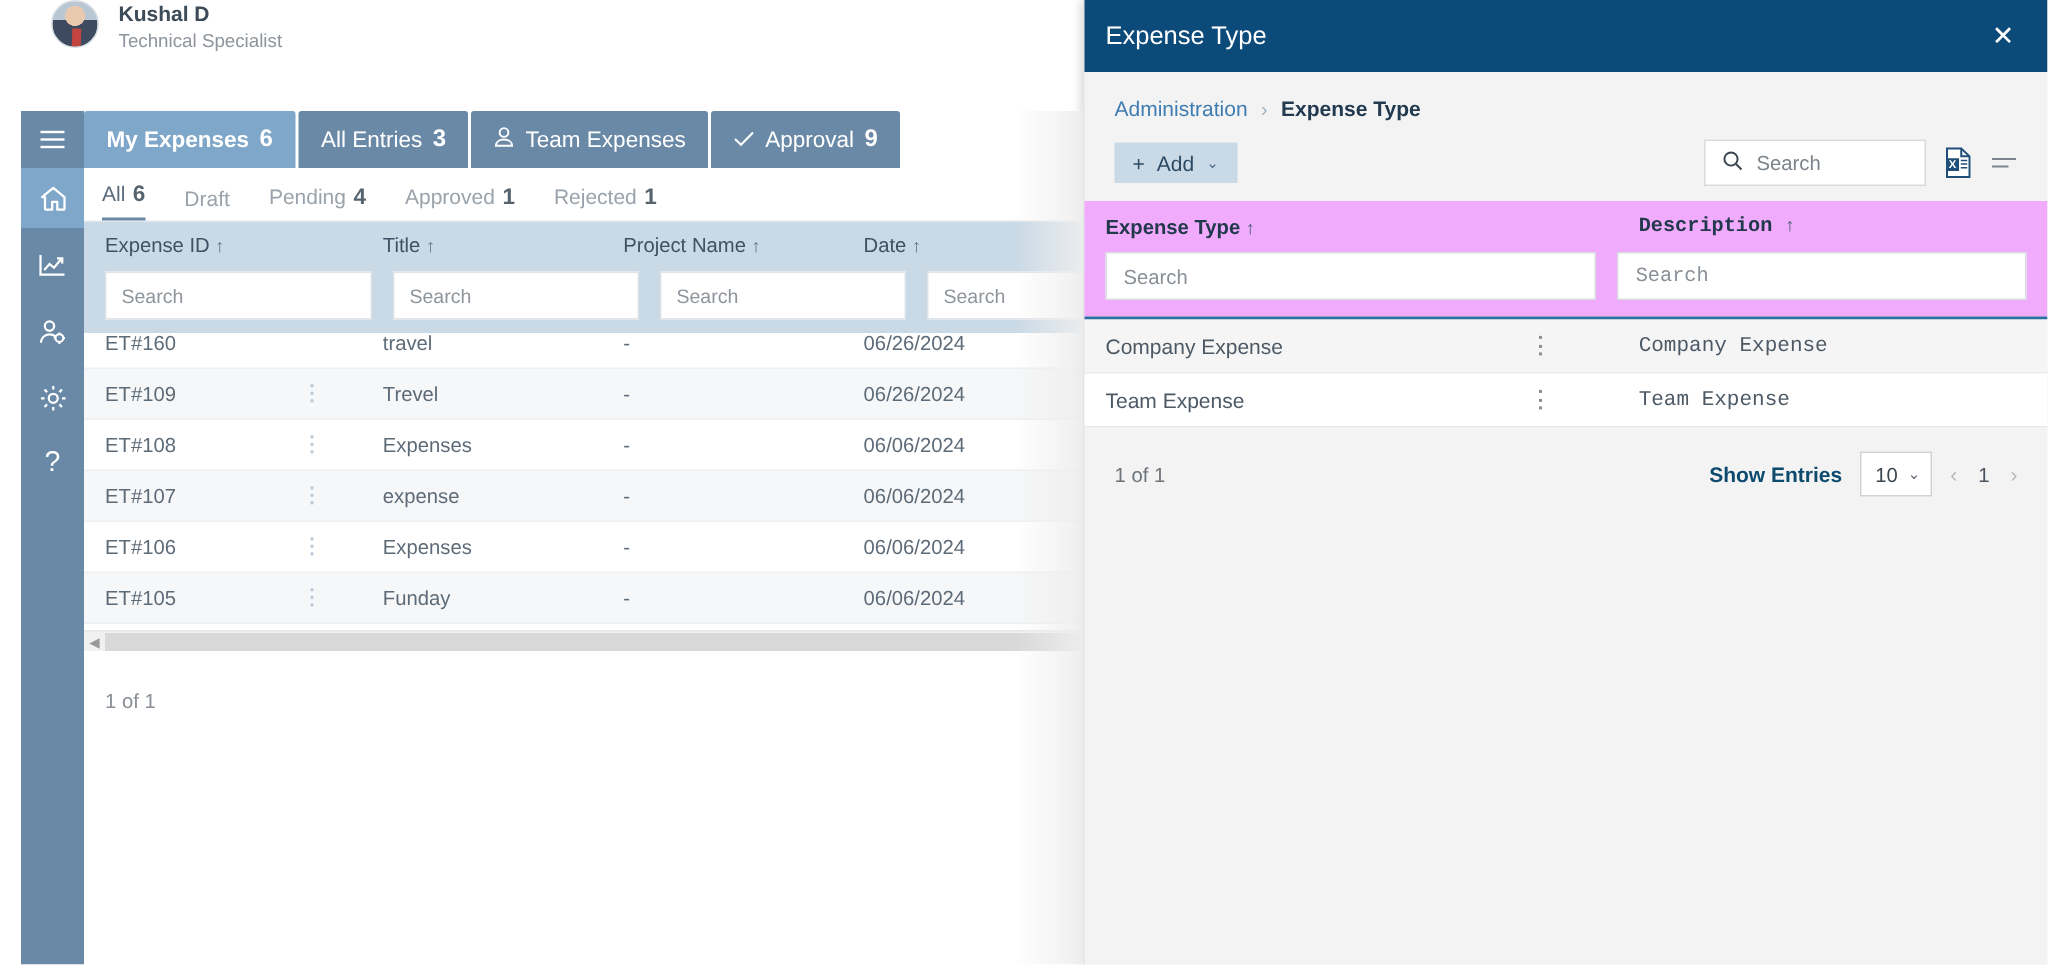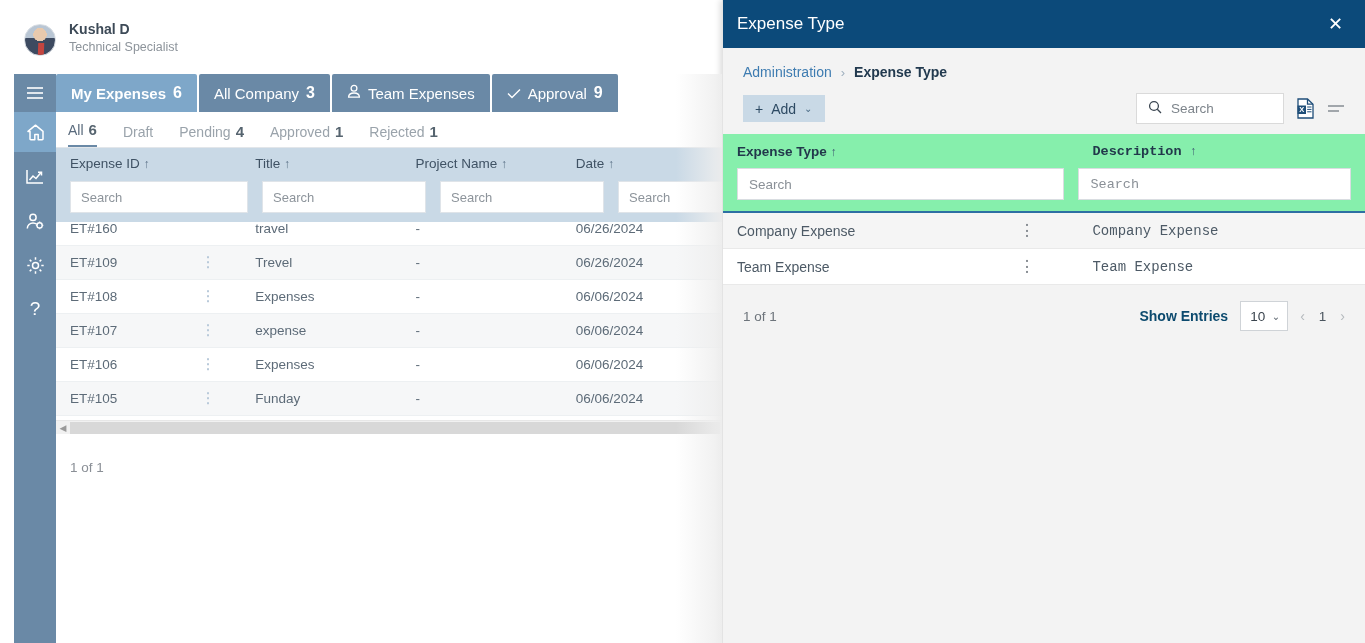--- a/index.html
+++ b/index.html
@@ -7,21 +7,21 @@
     width: 1365px; height: 643px;
     font-family: "Liberation Sans", sans-serif;
     background: #ffffff;
     overflow: hidden;
   }
   body { position: relative; }
 
   
   .userbar {
     position: absolute; left: 0; top: 0; width: 723px; height: 56px;
-    background: #ffffff; display: flex; align-items: flex-end; padding-left: 24px;
+    background: #ffffff; display: flex; align-items: flex-start; padding-left: 34px;
   }
   .avatar {
     width: 32px; height: 32px; border-radius: 50%;
     background: radial-gradient(circle at 50% 32%, #e8c9ad 0 26%, rgba(232,201,173,0) 27%),
                 linear-gradient(#b9c6d4 0 42%, #3d4a60 42% 100%);
     border: 1px solid #d8dde3; overflow: hidden; position: relative; flex: none;
   }
   .avatar::after {
     content: ""; position: absolute; left: 13px; top: 18px; width: 6px; height: 14px;
     background: #c4453f; transform: rotate(2deg);
@@ -141,21 +141,21 @@
   .addbtn .chev { font-size: 10px; color: #4a6b86; }
   .ptools-r { margin-left: auto; display: flex; align-items: center; gap: 12px; padding-right: 20px; }
   .psearch {
     width: 148px; height: 31px; background: #ffffff; border: 1px solid #dadada;
     display: flex; align-items: center; gap: 9px; padding-left: 11px;
     font-size: 13.5px; color: #7d848b;
   }
   .icobtn { cursor: pointer; display: flex; align-items: center; }
 
   .ptbl { margin-top: 10px; }
-  .pthead { background: #86efac; padding: 10px 0 11px 0; }
+  .pthead { background: #f0abfc; padding: 10px 0 11px 0; }
   .pth { font-size: 13.5px; color: #22384b; font-weight: 600; padding-left: 14px; white-space: nowrap; }
   .pth .arr { font-weight: 400; color: #3e5a72; font-size: 12px; }
   .psrow { display: flex; padding-top: 9px; }
   .pc1 { width: 356px; } .pc2 { width: 287px; font-family: Liberation Mono, monospace; }
   .psinput {
     height: 32px; background: #ffffff; border: 1px solid #d9dde1; margin-right: 14px;
     display: flex; align-items: center; padding-left: 11px; font-size: 13.5px; color: #8a9097;
   }
   .ptbody { border-top: 2px solid #2e6fa3; }
   .ptrow {
@@ -254,21 +254,21 @@
 </div>
 
 <div class="main">
 
   <div class="tabrow">
     <div class="tab active">
       <span>My Expenses</span>
       <span class="cnt">6</span>
     </div>
     <div class="tab">
-      <span>All Company</span>
+      <span>All Entries</span>
       <span class="cnt">3</span>
     </div>
     <div class="tab">
       <span>
         <svg width="14" height="15" viewBox="0 0 14 15">
             <circle cx="7" cy="4.3" r="2.9" fill="none" stroke="#fff" stroke-width="1.3"></circle>
             <path d="M1.6 13.2c0-2.6 2.4-4.2 5.4-4.2s5.4 1.6 5.4 4.2z" fill="none" stroke="#fff" stroke-width="1.3"></path>
           </svg>
       </span>
       <span>Team Expenses</span>

